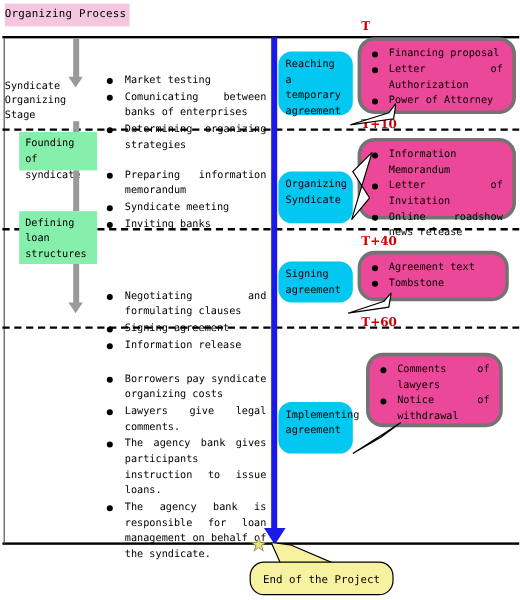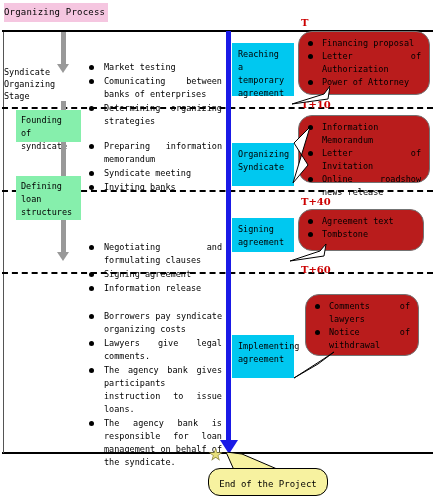--- a/index.html
+++ b/index.html
@@ -141,38 +141,39 @@
   .phase {
     position: absolute;
     left: 232px;
     background: #00c8f0;
     color: #000;
     font-size: 8.5px;
     line-height: 13px;
     padding: 5px 6px;
     box-sizing: border-box;
     white-space: pre-line;
+    border-radius: 11px;
   }
 
   
   .tmark {
     position: absolute;
     color: #cc0000;
     font-size: 10px;
     font-weight: bold;
     font-family: "DejaVu Serif", "Liberation Serif", serif;
     white-space: nowrap;
   }
 
   
   .callout {
     position: absolute;
-    border: 1px solid #737373;
+    border: 3px solid #737373;
     border-radius: 14px;
-    background: #b91c1c;
+    background: #ec4899;
     box-sizing: border-box;
     padding: 5px 8px 5px 6px;
   }
   .callout .task { padding-left: 17px; margin-bottom: 0; }
   .callout .task::before { top: 4px; }
   .tail {
     position: absolute;
     overflow: visible;
   }
   .tail svg { display: block; }

